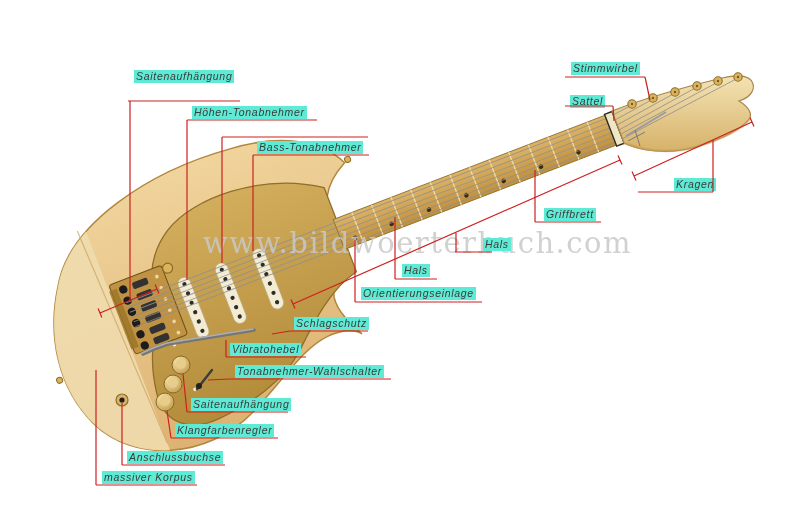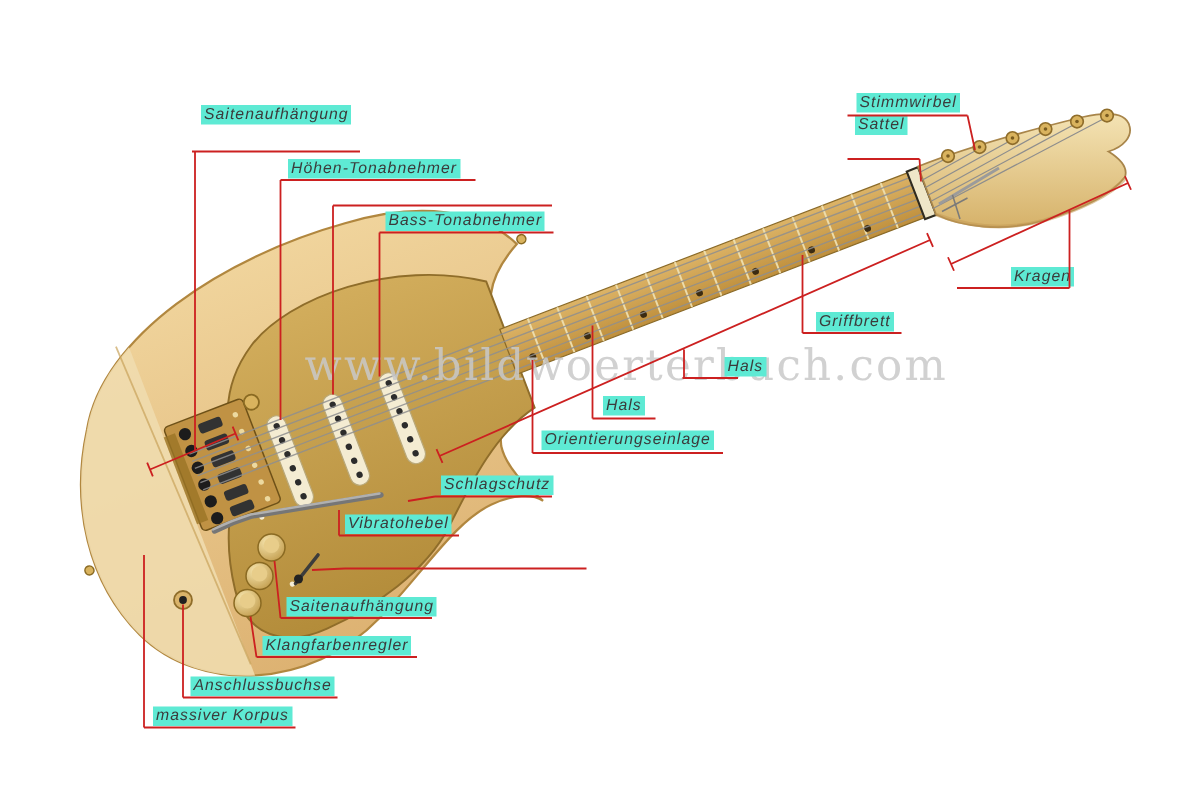--- a/index.html
+++ b/index.html
@@ -225,28 +225,29 @@
       <circle cx="122" cy="400" r="2.6" fill="#1f1f1f"></circle>
     </g>
   </svg>
 
   <div id="watermark">www.bildwoerterbuch.com</div>
 
   <div class="lbl" style="left:134px;top:70px">Saitenaufhängung</div>
   <div class="lbl" style="left:192px;top:106px">Höhen-Tonabnehmer</div>
   <div class="lbl" style="left:257px;top:141px">Bass-Tonabnehmer</div>
   <div class="lbl" style="left:571px;top:62px">Stimmwirbel</div>
-  <div class="lbl" style="left:570px;top:77px">Sattel</div>
+  <div class="lbl" style="left:570px;top:95px">Sattel</div>
   <div class="lbl" style="left:674px;top:178px">Kragen</div>
   <div class="lbl" style="left:544px;top:208px">Griffbrett</div>
   <div class="lbl" style="left:483px;top:238px">Hals</div>
   <div class="lbl" style="left:402px;top:264px">Hals</div>
   <div class="lbl" style="left:361px;top:287px">Orientierungseinlage</div>
   <div class="lbl" style="left:294px;top:317px">Schlagschutz</div>
   <div class="lbl" style="left:230px;top:343px">Vibratohebel</div>
+  <div class="lbl" style="left:235px;top:365px">Tonabnehmer-Wahlschalter</div>
   <div class="lbl" style="left:191px;top:398px">Saitenaufhängung</div>
   <div class="lbl" style="left:175px;top:424px">Klangfarbenregler</div>
   <div class="lbl" style="left:127px;top:451px">Anschlussbuchse</div>
   <div class="lbl" style="left:102px;top:471px">massiver Korpus</div>
 
   <svg id="anno" width="800" height="527" viewBox="0 0 800 527">
     <g class="red">
       <path d="M128,101 H240 M130,101 V300 M100,313 L157,289 M98.1,308.4 L101.9,317.6 M155.1,284.4 L158.9,293.6"></path>
       <path d="M187,120 H317 M187,120 V280"></path>
       <path d="M222,137 H368 M222,137 V263"></path>

